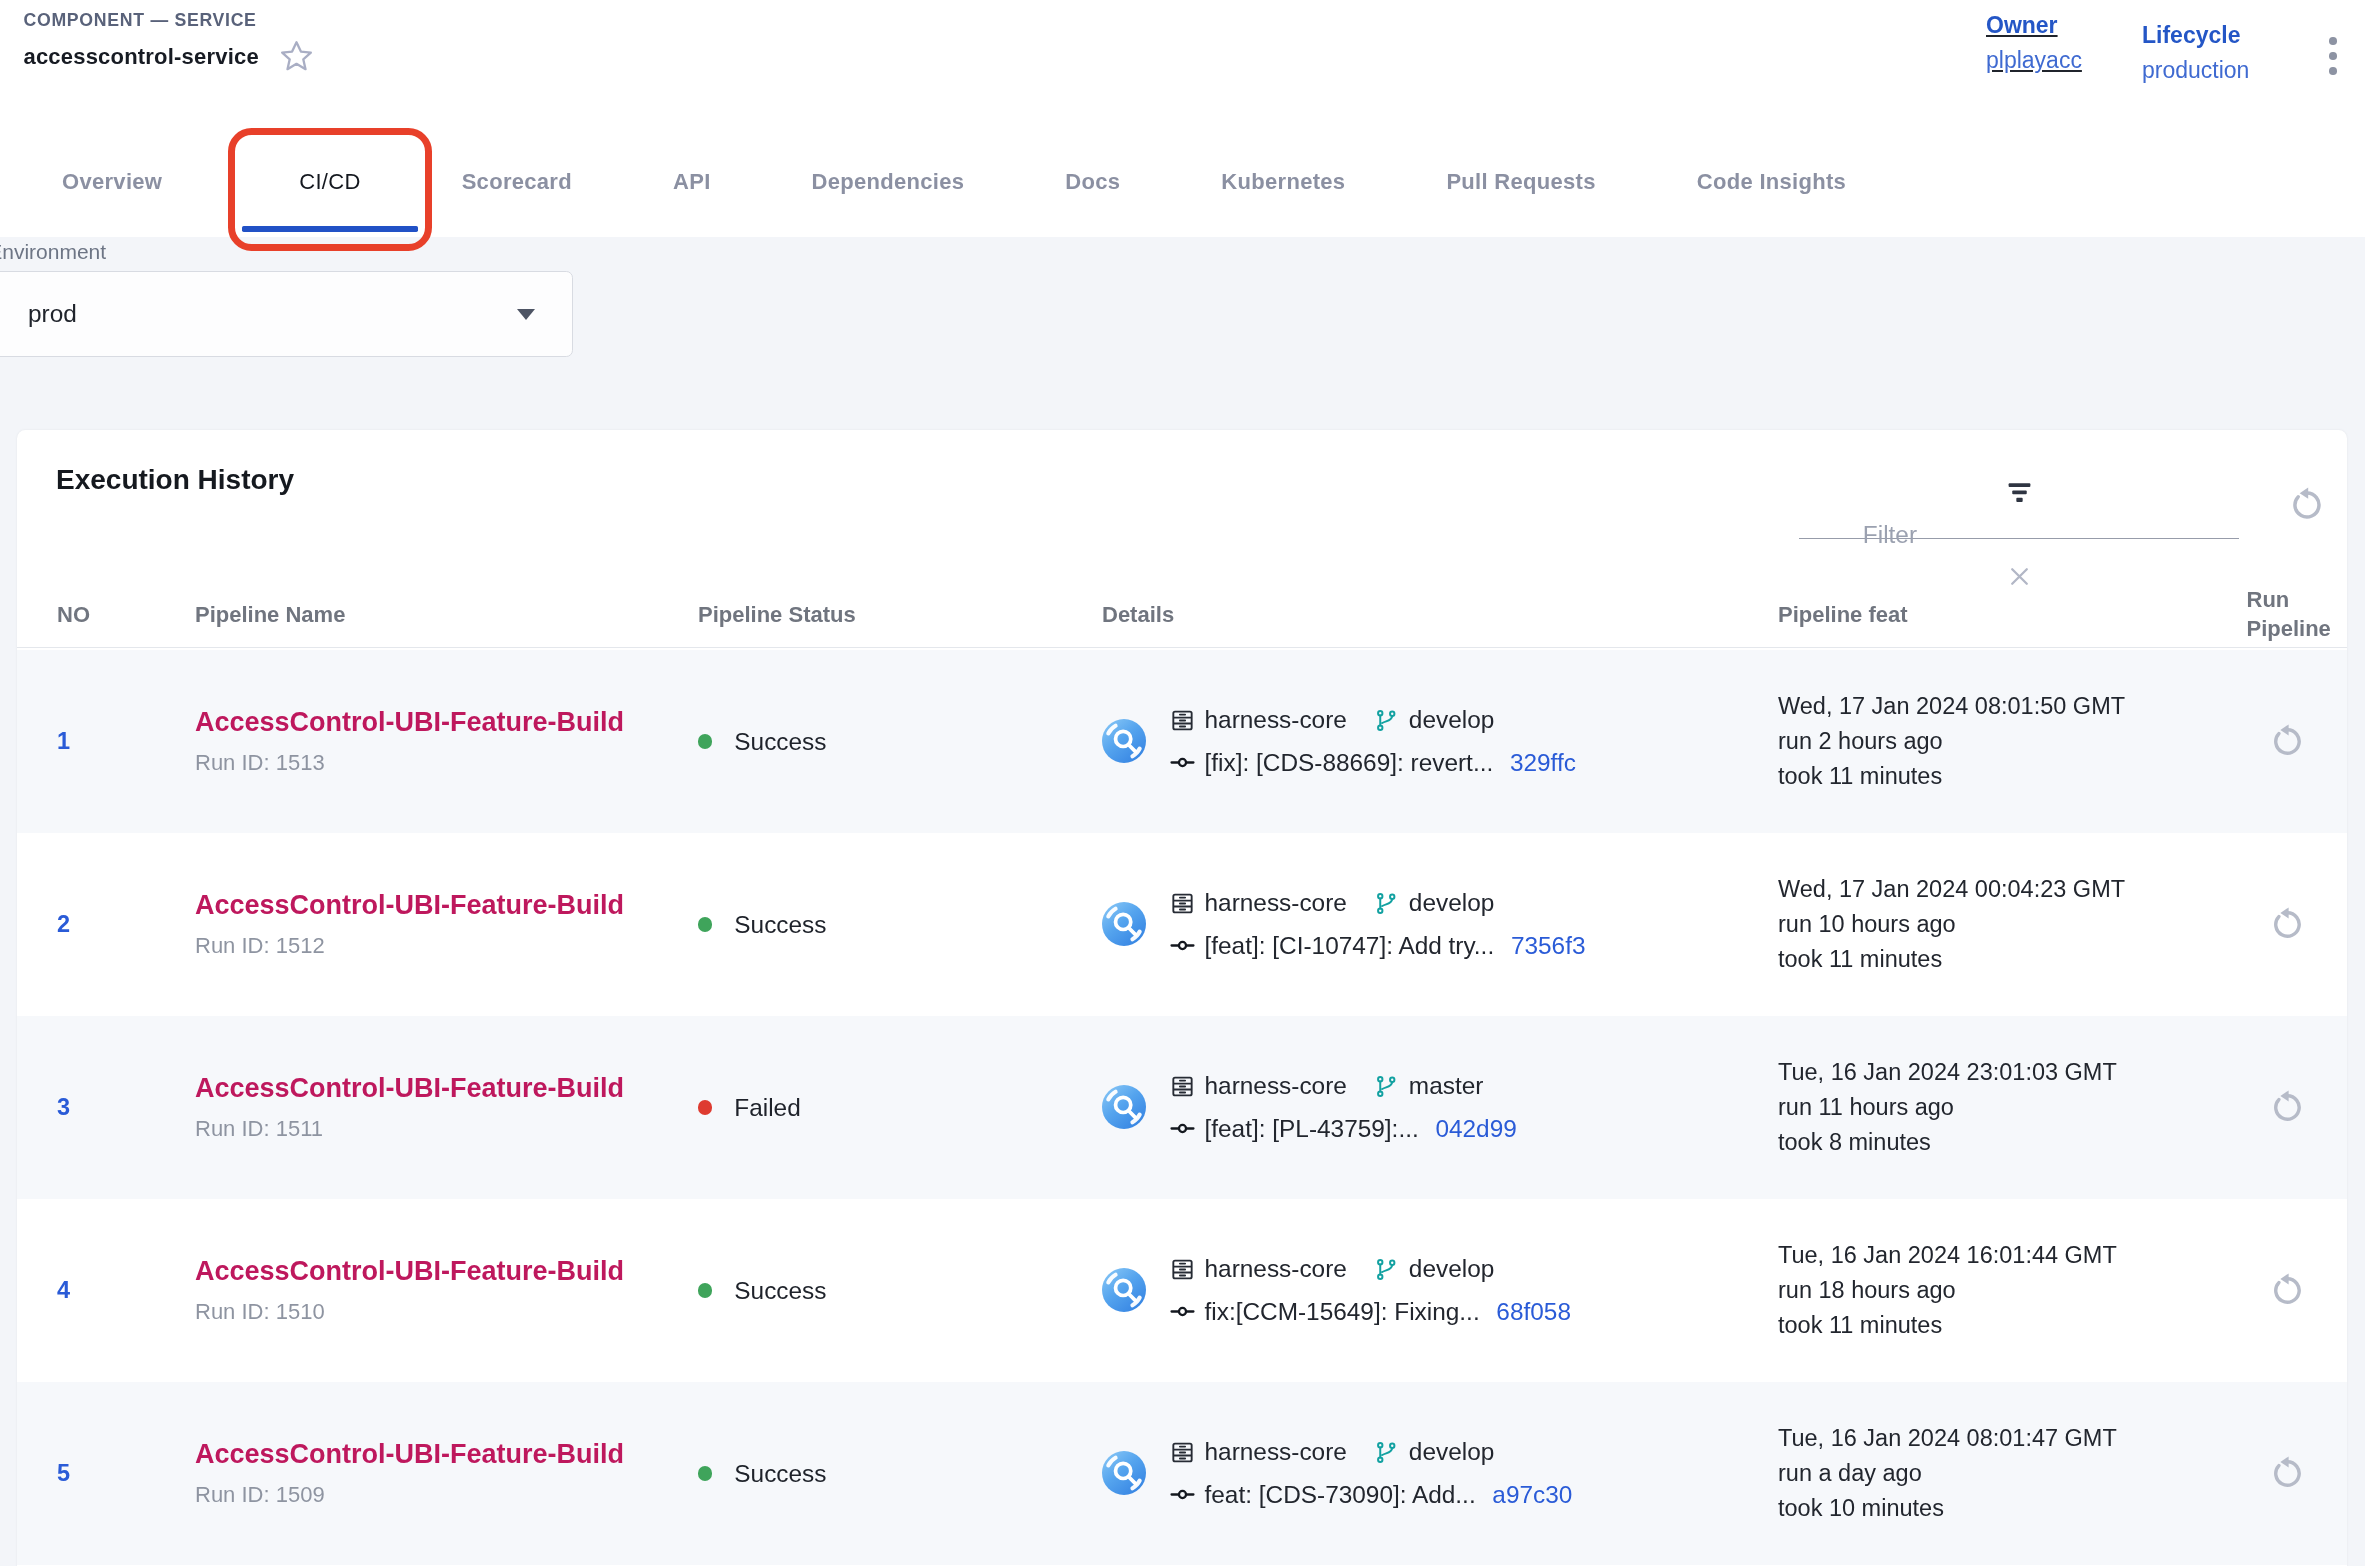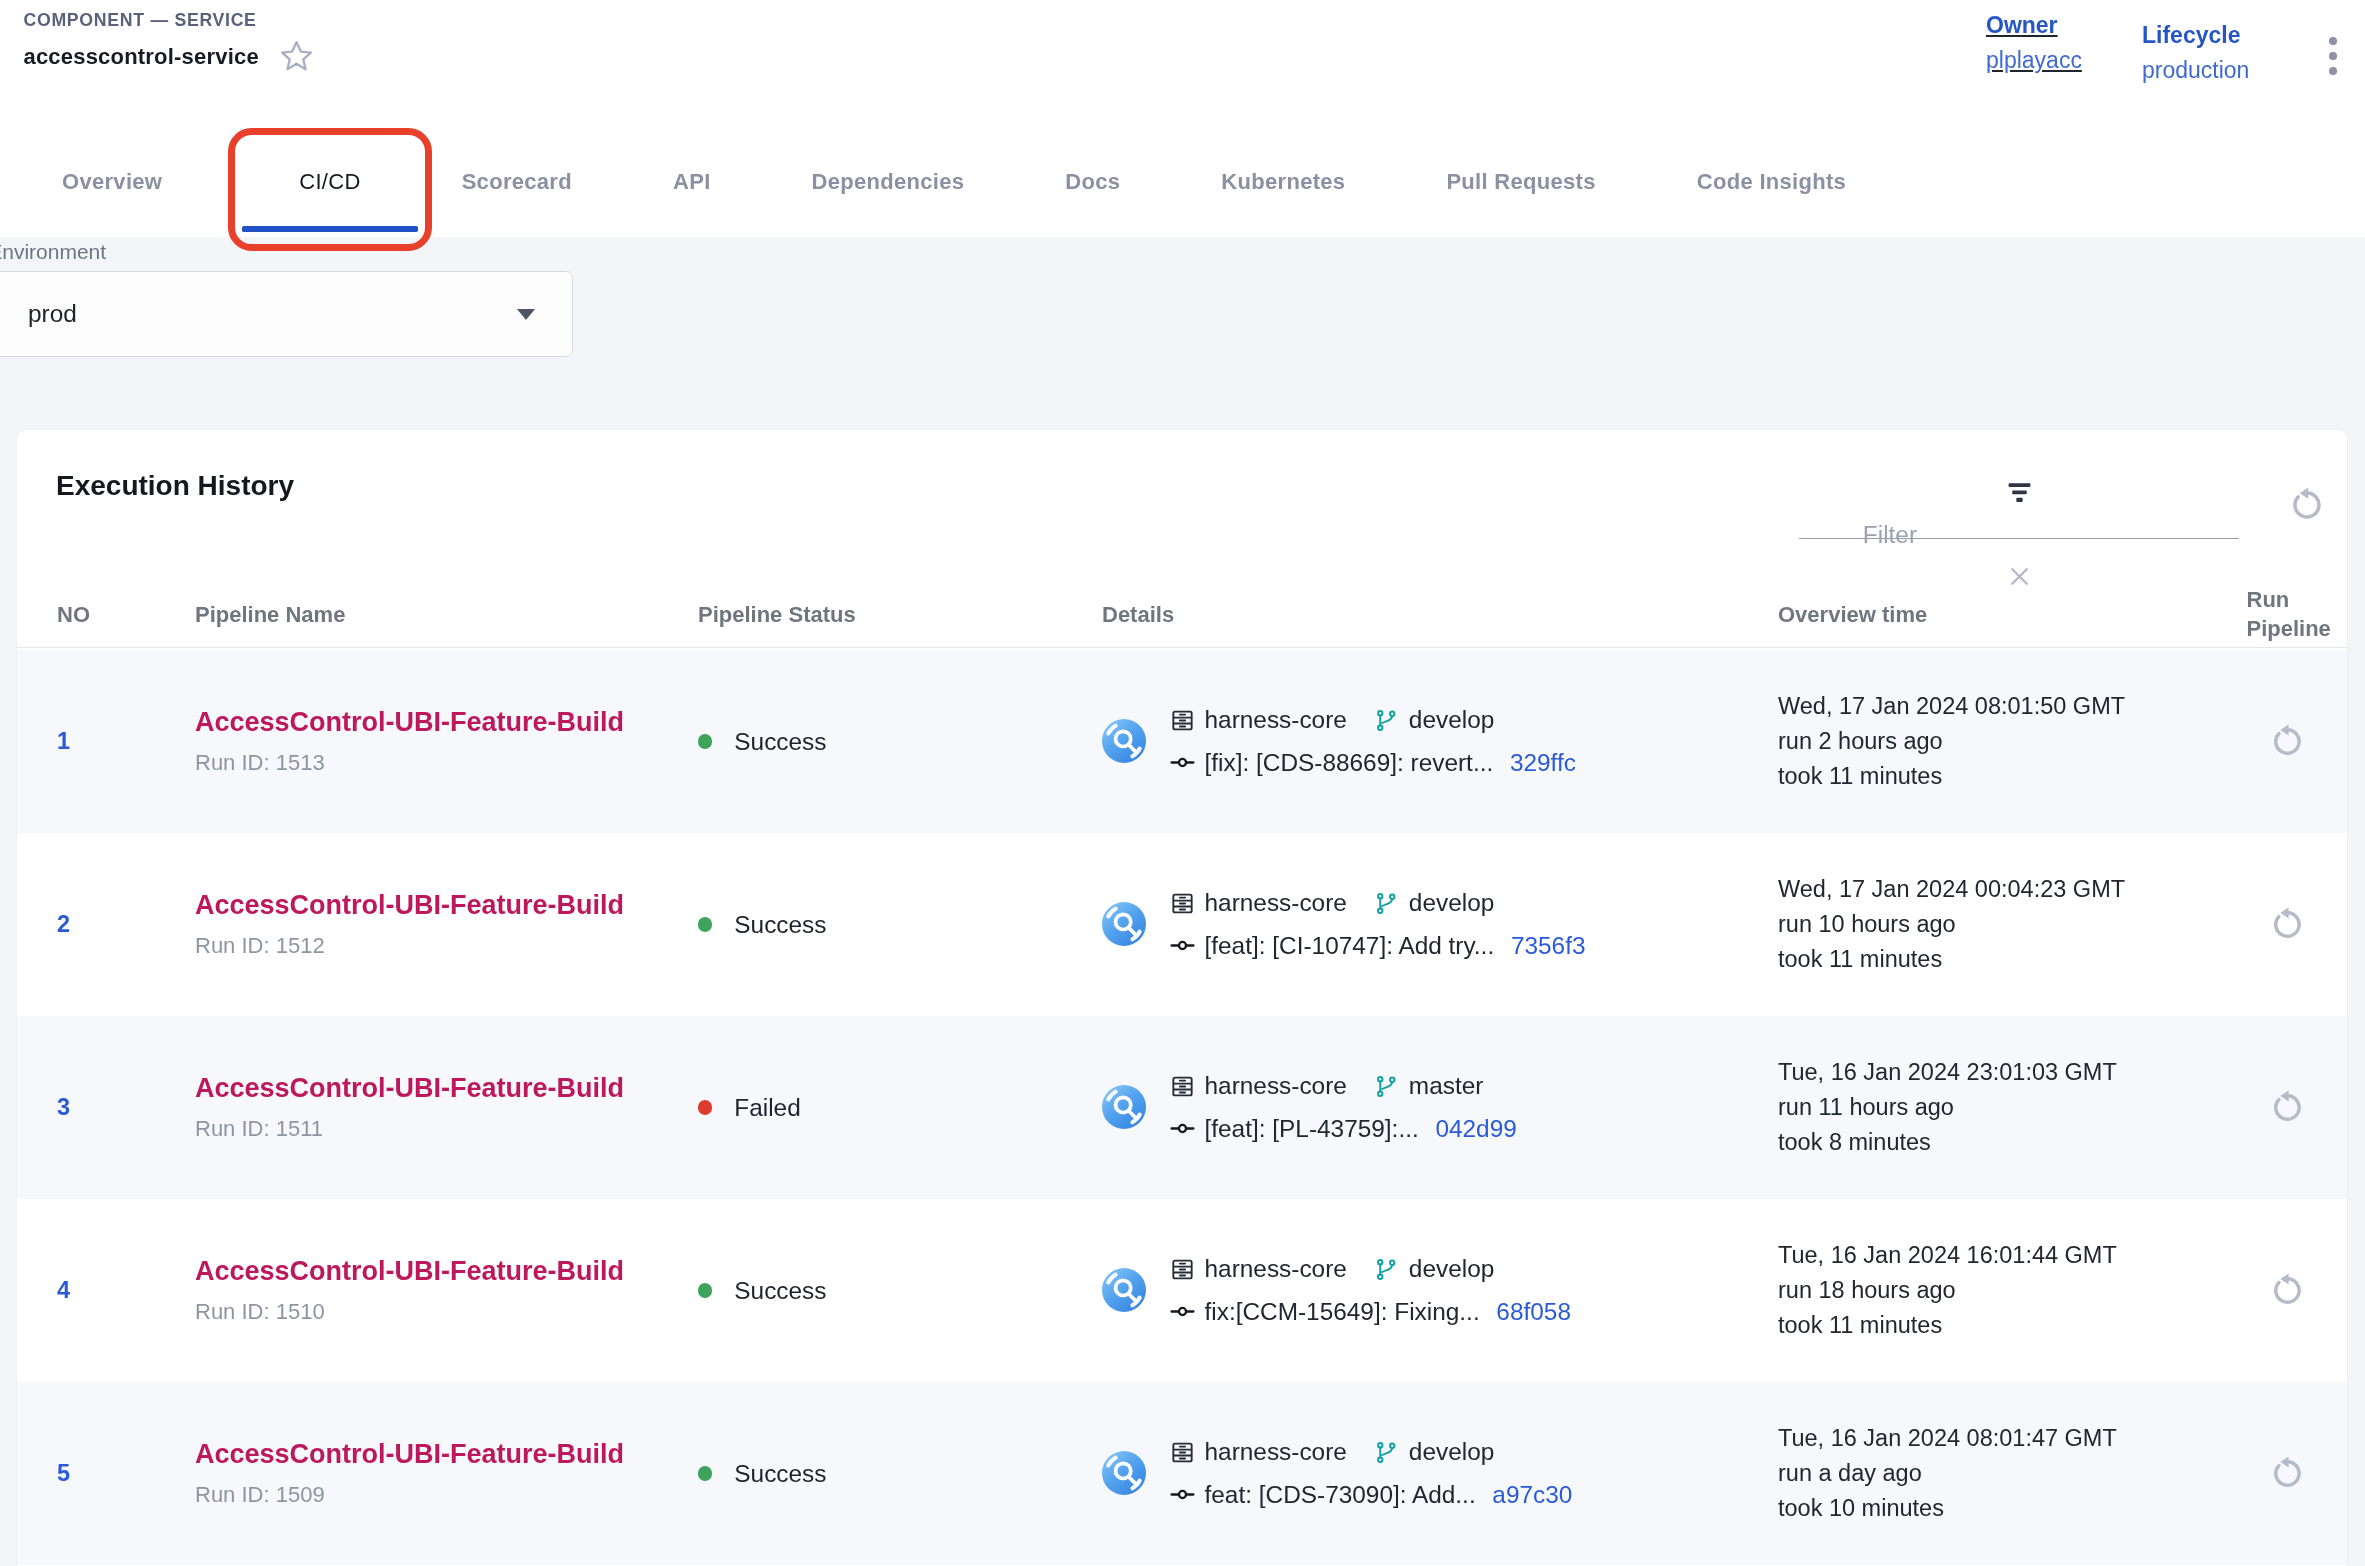--- a/index.html
+++ b/index.html
@@ -28,21 +28,21 @@
   .tab .annotation { position:absolute; left:-71px; right:-71px; top:1.7px; bottom:-13.5px; border:7.6px solid #e8402a; border-radius:23.5px; pointer-events:none; }
 
   
   .env-label { position:absolute; left:-11.8px; top:240px; font-size:21px; color:#6d7585; }
   .env-select { position:absolute; left:-17px; top:271px; width:590px; height:86px; background:#fdfdfe; border:1.7px solid #d8dbe2; border-radius:6.7px; display:flex; align-items:center; padding:0 37px 0 44px; cursor:pointer; }
   .env-value { font-size:24.4px; color:#20242c; flex:1; }
   .env-caret { width:0; height:0; border-left:9.2px solid transparent; border-right:9.2px solid transparent; border-top:11px solid #4d5464; }
 
   
   .card { position:absolute; left:17px; top:430px; width:2330px; height:1137px; background:#ffffff; border-radius:8.4px 8.4px 0 0; box-shadow:0 0.8px 2.5px rgba(16,24,40,.07); }
-  .card-title { position:absolute; left:39px; top:40px; font-size:28px; font-weight:700; color:#15191f; }
+  .card-title { position:absolute; left:39px; top:34px; font-size:28px; font-weight:700; color:#15191f; }
 
   .filterbox { position:absolute; left:1782px; top:47px; width:440px; height:62px; border-bottom:1.7px solid #979caa; display:flex; align-items:center; gap:15px; padding:0 6.7px 0 8.4px;flex-direction:column; }
   .filter-input { flex:1; border:none; outline:none; background:transparent; font-family:"Liberation Sans",sans-serif; font-size:24.4px; color:#30343e; min-width:0; }
   .filter-input::placeholder { color:#9ba1b0; }
   .icon-btn { background:none; border:none; cursor:pointer; display:flex; align-items:center; justify-content:center; padding:0; }
   .refresh-top { position:absolute; left:2270px; top:55px; }
 
   
   .thead { position:absolute; left:0; top:151px; width:2330px; height:67px; display:flex; align-items:center; border-bottom:1.7px solid #e4e7ec; }
   .th { font-size:22px; font-weight:600; color:#70757f; line-height:29px; }
@@ -191,21 +191,21 @@
     <svg width="40" height="40" viewBox="0 0 48 48">
         <use href="#sym-rerun"></use>
       </svg>
   </button>
 
   <div class="thead">
     <div class="th c-no">NO</div>
     <div class="th c-name">Pipeline Name</div>
     <div class="th c-status">Pipeline Status</div>
     <div class="th c-details">Details</div>
-    <div class="th c-time">Overview time</div>
+    <div class="th c-time">Pipeline feat</div>
     <div class="th c-run" style="max-width:160px; white-space:normal; text-align:left; justify-content:flex-start; padding-left:18.5px;">Run Pipeline</div>
   </div>
 
   <div class="tbody">
 
     <div class="trow alt">
       <div class="c-no"><span class="row-no">1</span></div>
       <div class="c-name">
         <a class="plink">AccessControl-UBI-Feature-Build</a>
         <div class="runid">Run ID: 1513</div>

